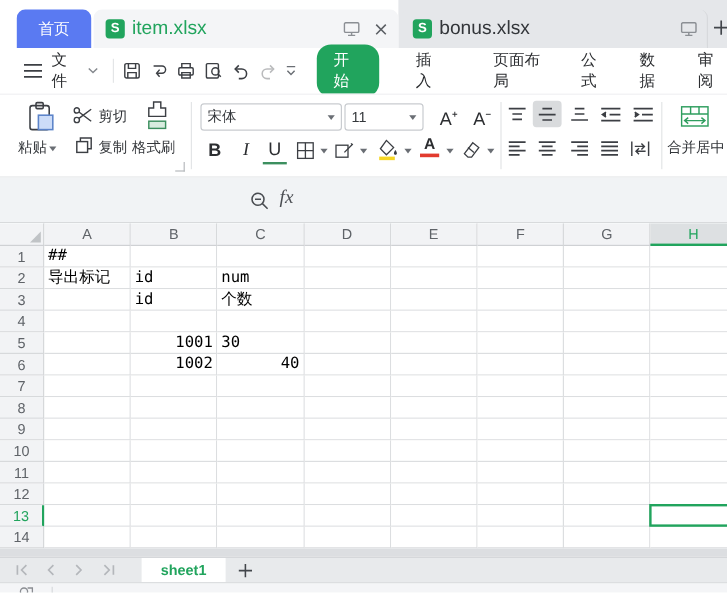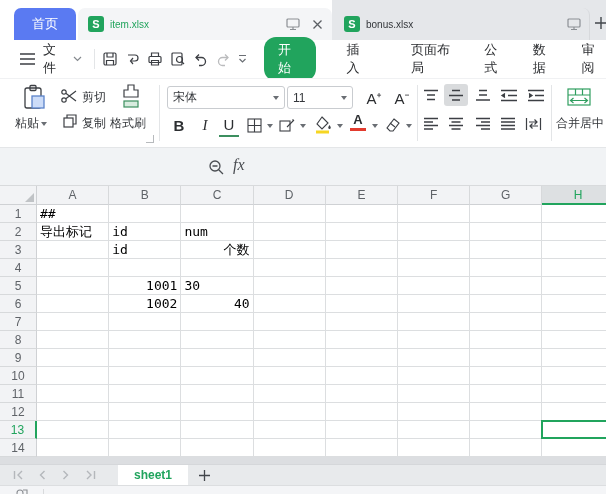--- a/index.html
+++ b/index.html
@@ -11,21 +11,21 @@
   
   #tabbar { left:0; top:0; width:606px; height:40px; background:#fff; }
   #tabbar .graypanel { left:332px; top:0; width:274px; height:40px; background:#e5e7ea; }
   .home-btn { left:14px; top:8px; width:62px; height:32px; background:#5a7af2; color:#fff;
               border-radius:7px 7px 0 0; font-size:13px; display:flex; align-items:center; justify-content:center; }
   .doc-tab { top:8px; height:32px; border-radius:7px 7px 0 0; display:flex; align-items:center; }
   .doc-tab.active { left:78px; width:254px; background:#f4f5f7; }
   .doc-tab.inactive { left:334px; width:256px; background:#e5e7ea; border-right:1px solid #d7d9dc; }
   .s-logo { width:16px; height:16px; border-radius:3px; background:#21a45d; color:#fff; font-weight:bold;
             font-size:11px; display:flex; align-items:center; justify-content:center; margin:0 6px 0 10px; }
-  .doc-tab .tab-title { font-size:10px; color:#33363a; }
+  .doc-tab .tab-title { font-size:16px; color:#33363a; }
   .doc-tab.active .tab-title { color:#21a45d; }
   .tab-spacer { flex:1; }
   .tab-icon { width:18px; height:18px; display:flex; align-items:center; justify-content:center; margin-right:6px; }
 
   
   #menubar { left:0; top:40px; width:606px; height:38px; background:#fff; display:flex; align-items:center; }
   .mb-item { font-size:13px; color:#2b2d30; }
   .vline { width:1px; background:#e3e5e7; }
   .qicon { width:24px; height:22px; display:flex; align-items:center; justify-content:center; }
   .ribbon-tab { font-size:13px; color:#2b2d30; }
@@ -466,21 +466,21 @@
         <div class="abs cell" style="left: 37px; top: 37px; width: 72.2px; height: 18px; text-align: left;">导出标记</div>
         <div class="abs cell" style="left: 109.2px; top: 37px; width: 72.2px; height: 18px; text-align: left;">id</div>
         <div class="abs cell" style="left: 181.4px; top: 37px; width: 72.2px; height: 18px; text-align: left;">num</div>
         <div class="abs cell" style="left: 253.6px; top: 37px; width: 72.2px; height: 18px;"></div>
         <div class="abs cell" style="left: 325.8px; top: 37px; width: 72.2px; height: 18px;"></div>
         <div class="abs cell" style="left: 398px; top: 37px; width: 72.2px; height: 18px;"></div>
         <div class="abs cell" style="left: 470.2px; top: 37px; width: 72.2px; height: 18px;"></div>
         <div class="abs cell" style="left: 542.4px; top: 37px; width: 72.2px; height: 18px;"></div>
         <div class="abs cell" style="left: 37px; top: 55px; width: 72.2px; height: 18px;"></div>
         <div class="abs cell" style="left: 109.2px; top: 55px; width: 72.2px; height: 18px; text-align: left;">id</div>
-        <div class="abs cell" style="left: 181.4px; top: 55px; width: 72.2px; height: 18px; text-align: right;">个数</div>
+        <div class="abs cell" style="left: 181.4px; top: 55px; width: 72.2px; height: 18px; text-align: left;">个数</div>
         <div class="abs cell" style="left: 253.6px; top: 55px; width: 72.2px; height: 18px;"></div>
         <div class="abs cell" style="left: 325.8px; top: 55px; width: 72.2px; height: 18px;"></div>
         <div class="abs cell" style="left: 398px; top: 55px; width: 72.2px; height: 18px;"></div>
         <div class="abs cell" style="left: 470.2px; top: 55px; width: 72.2px; height: 18px;"></div>
         <div class="abs cell" style="left: 542.4px; top: 55px; width: 72.2px; height: 18px;"></div>
         <div class="abs cell" style="left: 37px; top: 73px; width: 72.2px; height: 18px;"></div>
         <div class="abs cell" style="left: 109.2px; top: 73px; width: 72.2px; height: 18px;"></div>
         <div class="abs cell" style="left: 181.4px; top: 73px; width: 72.2px; height: 18px;"></div>
         <div class="abs cell" style="left: 253.6px; top: 73px; width: 72.2px; height: 18px;"></div>
         <div class="abs cell" style="left: 325.8px; top: 73px; width: 72.2px; height: 18px;"></div>

